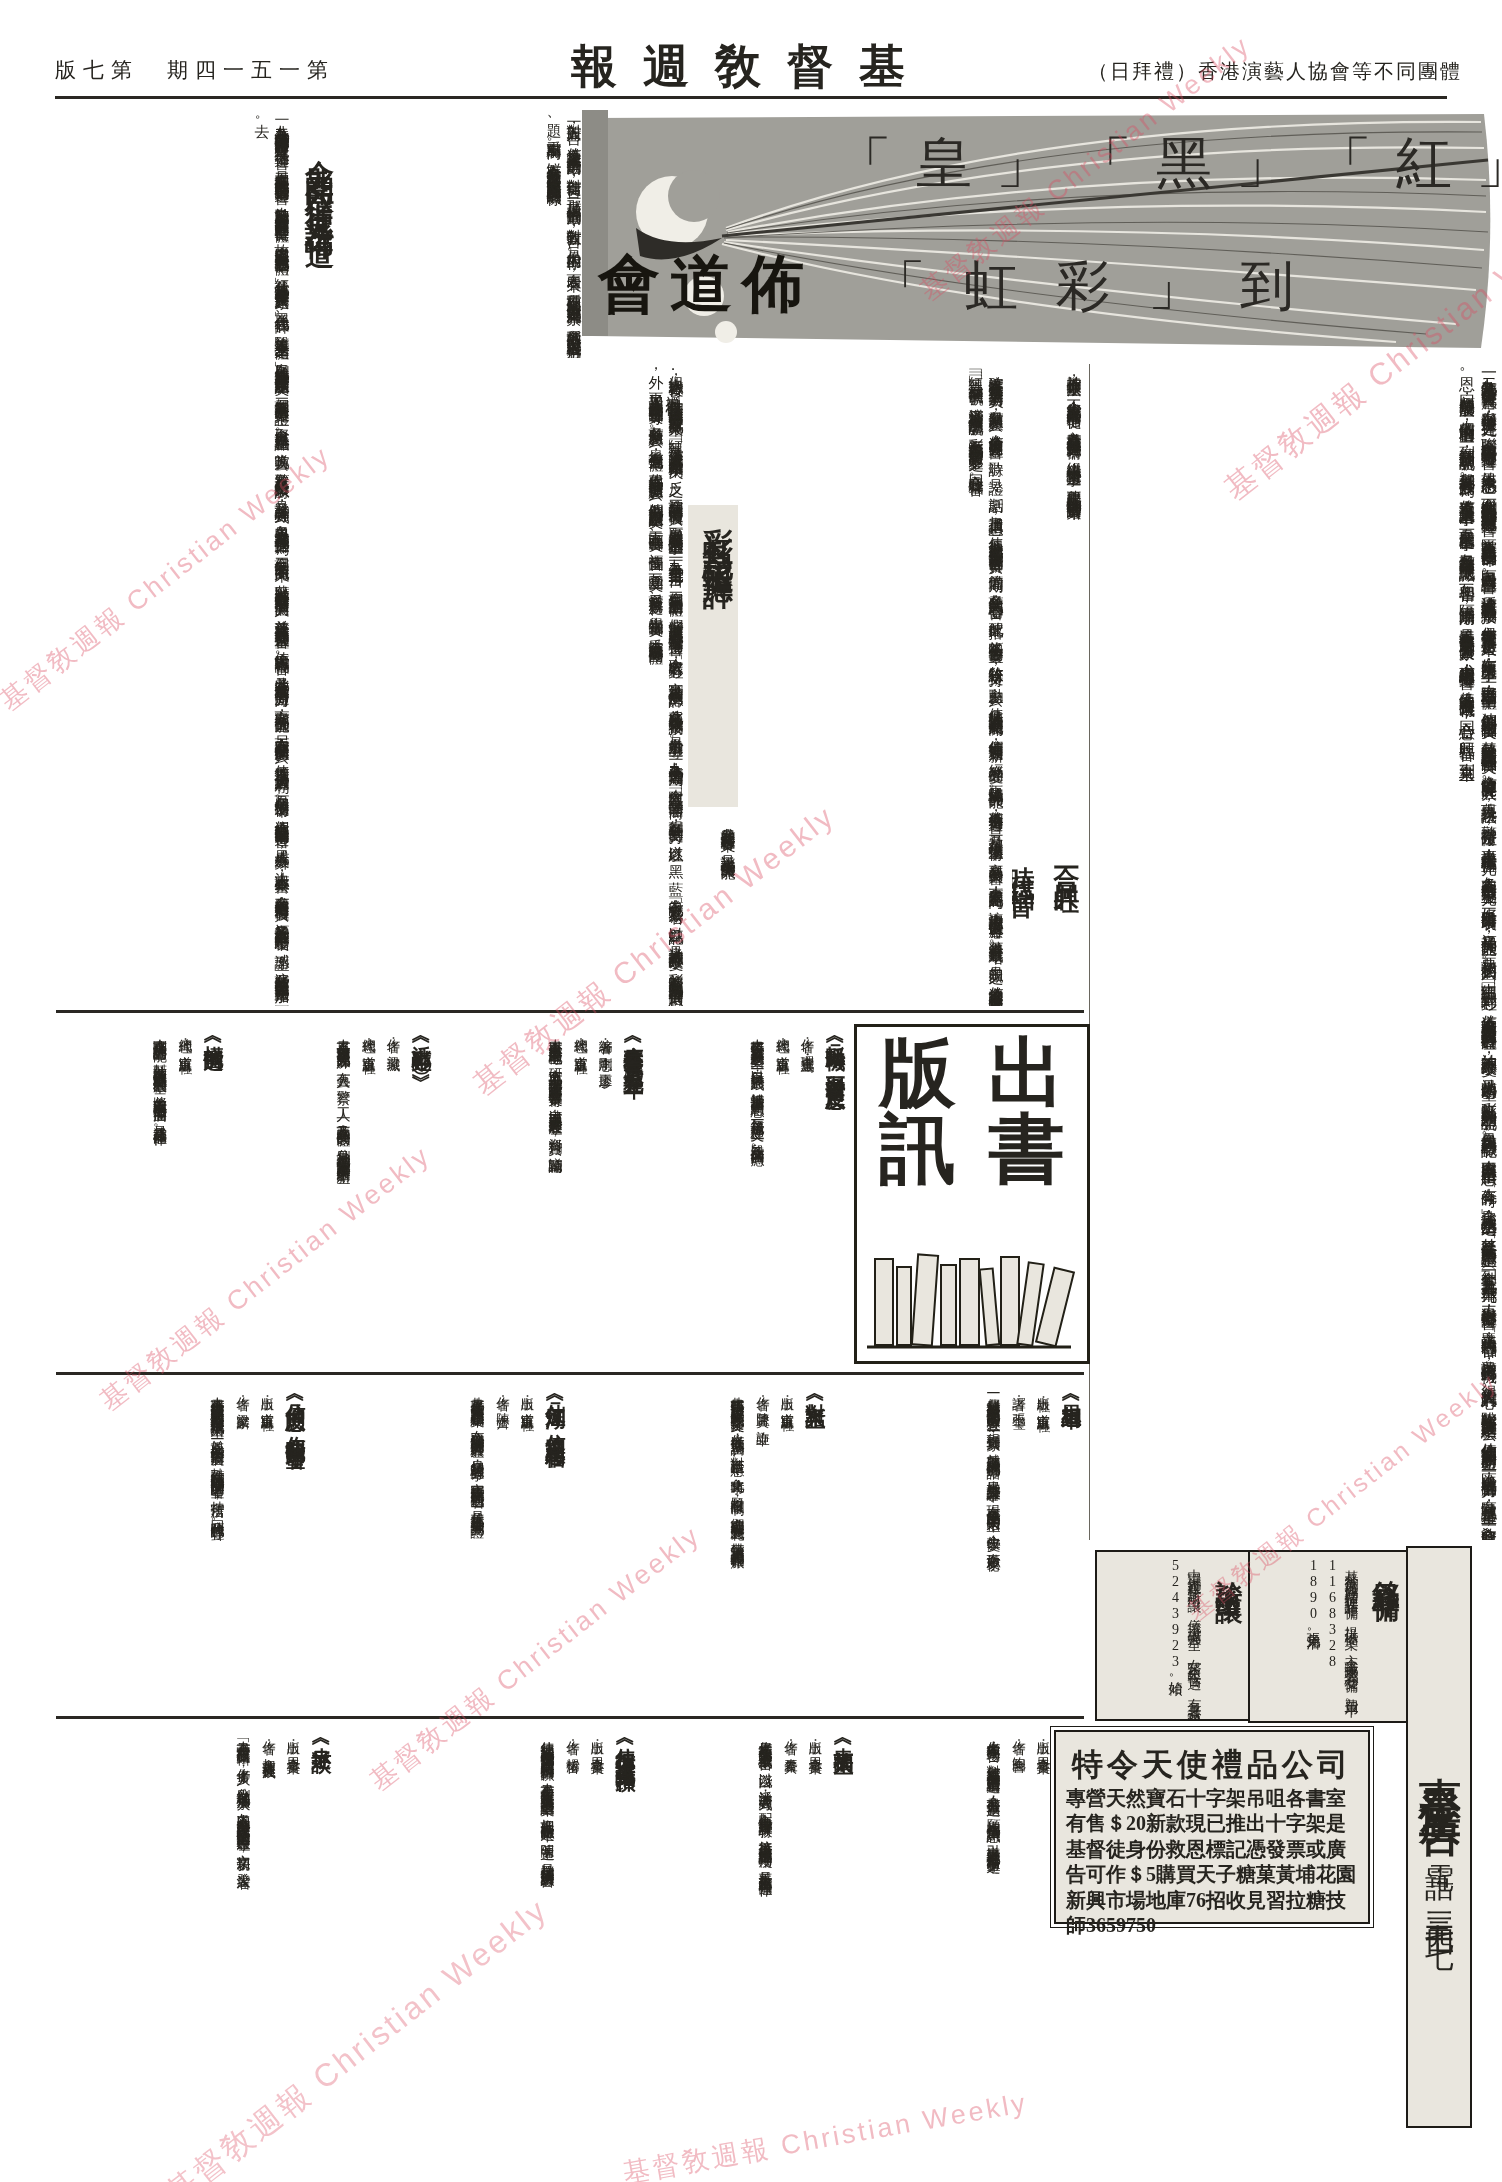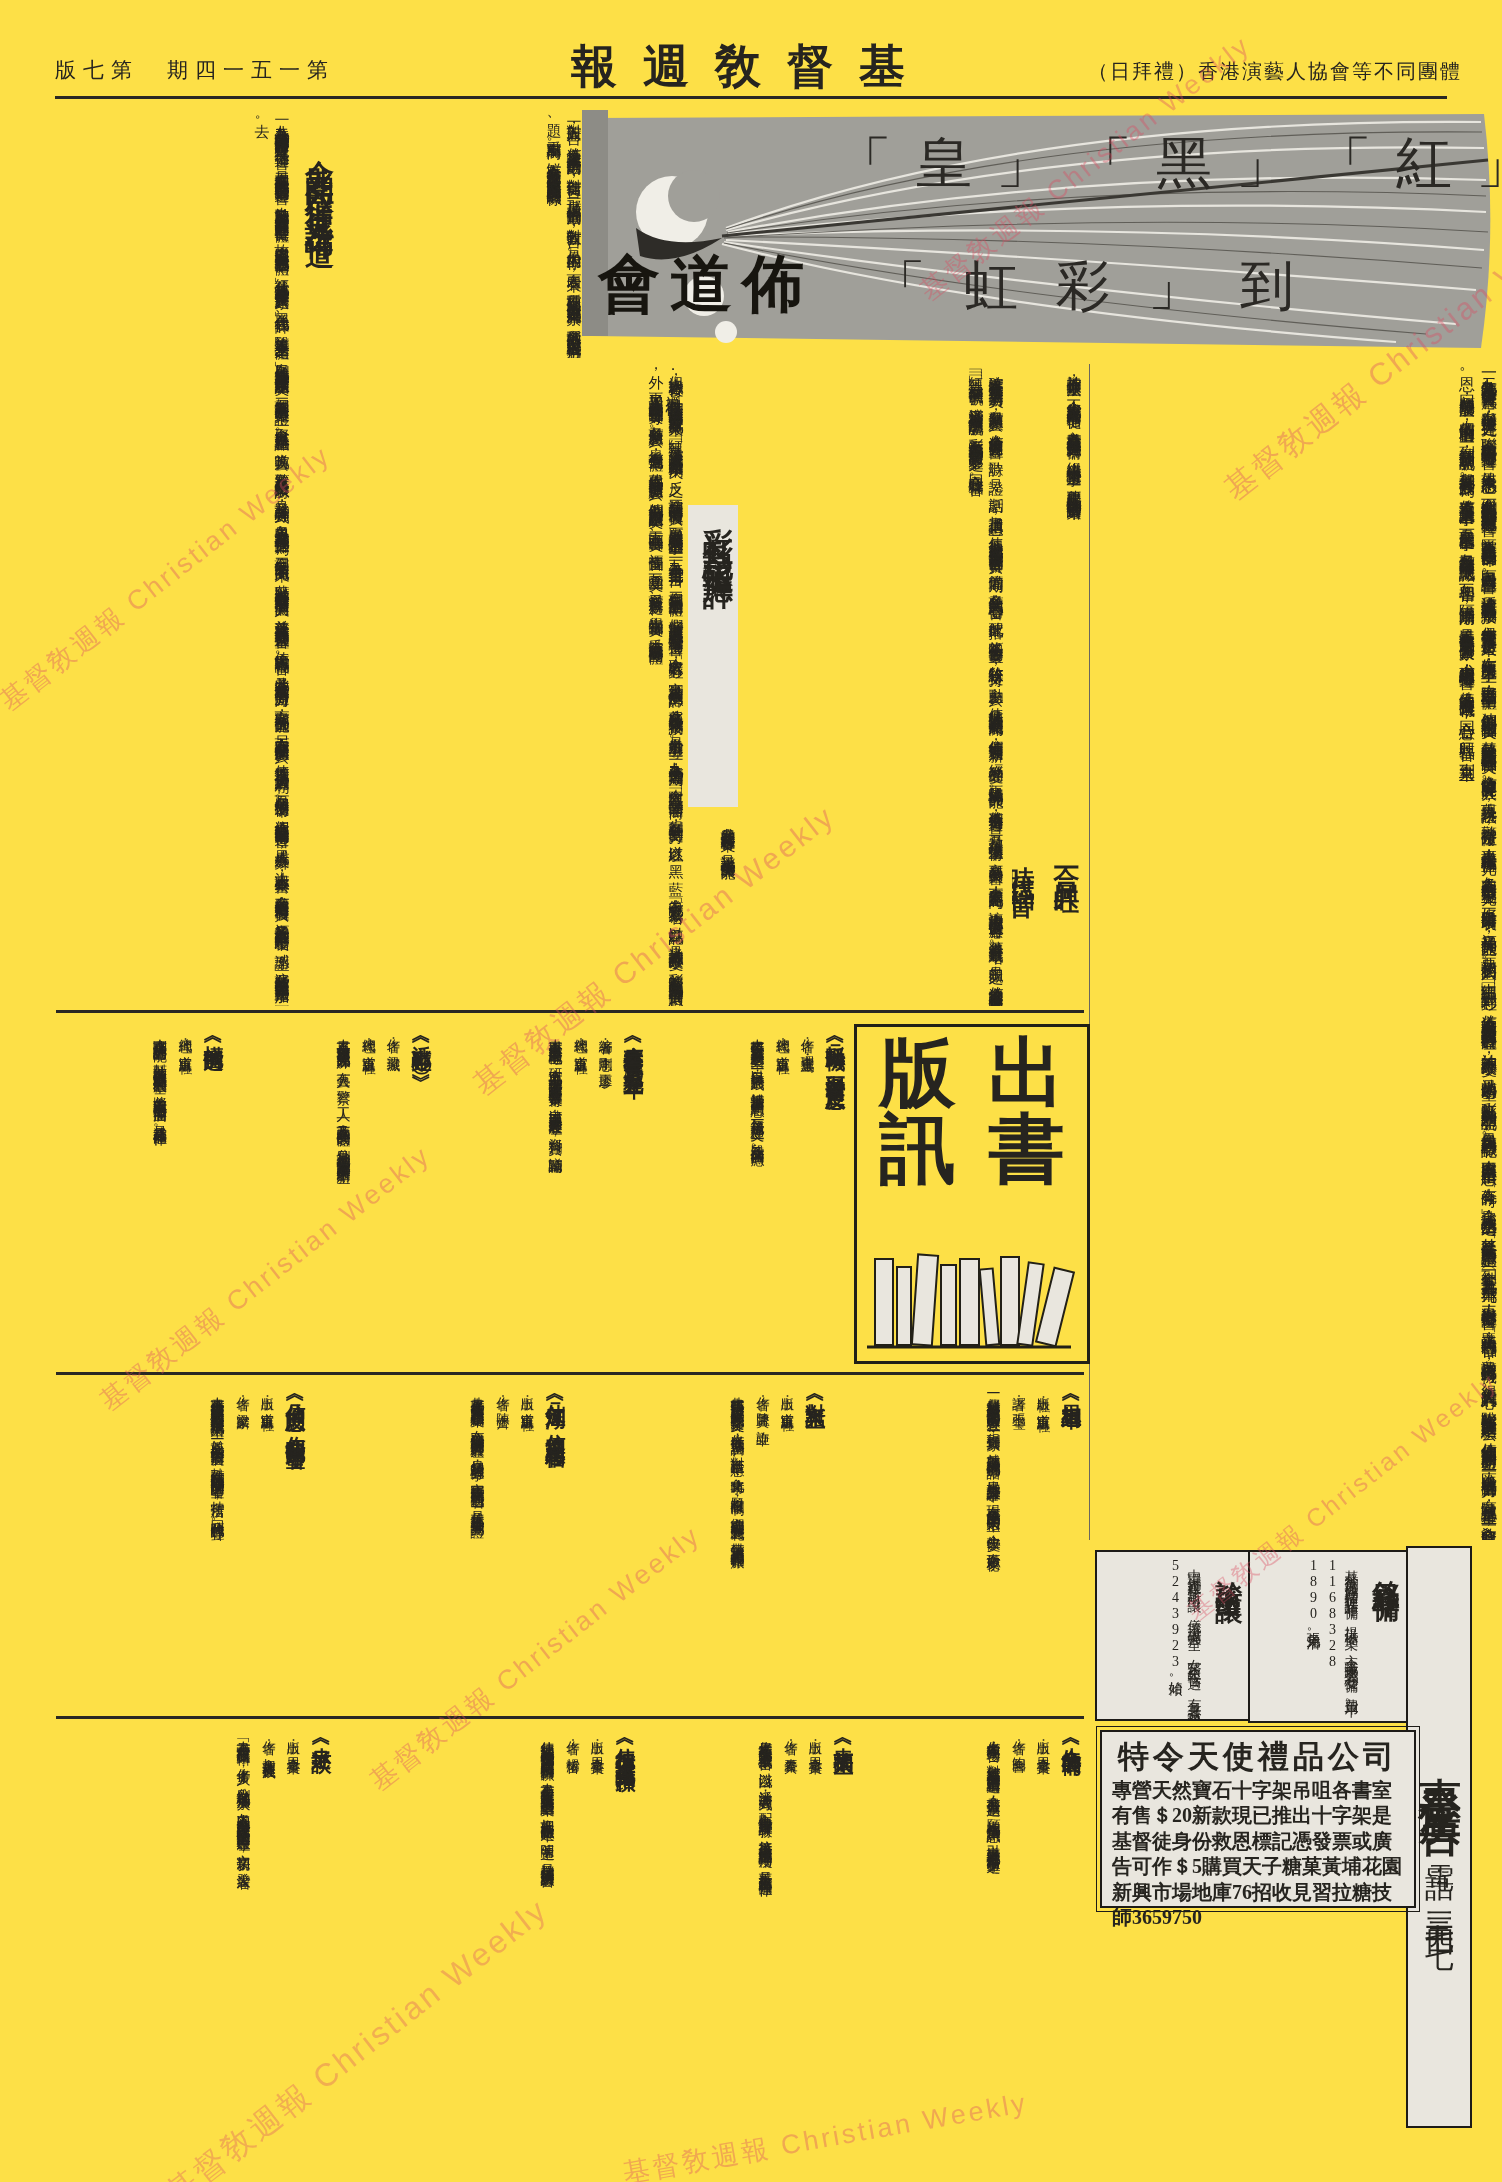--- a/index.html
+++ b/index.html
@@ -1,16 +1,16 @@
 <!DOCTYPE html>
 <html><head>
 <meta charset="utf-8">
 <style>
   html,body{margin:0;padding:0;background:#6f6d66;}
-  #page{position:relative;width:1502px;height:2182px;background:#fde047;overflow:hidden;
+  #page{position:relative;width:1502px;height:2182px;background:#ffffff;overflow:hidden;
         font-family:"Liberation Serif","DejaVu Serif",serif;color:#26241f;}
   .abs{position:absolute;}
   .v{writing-mode:vertical-rl;text-orientation:upright;overflow:hidden;}
   .h{white-space:nowrap;}
   .rule{background:#2a2823;}
   .body-txt{font-size:15px;line-height:1.34;letter-spacing:1px;text-align:justify;}
   .headline-v{font-weight:bold;}
   .review{writing-mode:vertical-rl;text-orientation:upright;overflow:hidden;}
   .review > *{display:block;margin-left:7px;}
   .bktitle{font-size:20px;font-weight:bold;line-height:1.25;letter-spacing:2px;}
@@ -200,21 +200,21 @@
   <div class="abs adbox review" style="left:1248px;top:1550px;width:148px;height:157px;padding:6px;">
     <span style="font-size:27px;font-weight:bold;letter-spacing:5px;">銘恩菲傭</span>
     <span class="bkbody">基督徒創辦協助信徒聘請菲傭，提供檔案。主全職兼職愛心女傭，費用平。電1168328叫1890張弟兄洽。</span>
   </div>
 
   <div class="abs adbox v" style="left:1406px;top:1546px;width:58px;height:558px;padding:10px 2px;text-align:center;">
     <span style="font-size:42px;font-weight:bold;letter-spacing:12px;">惠登廣告</span>
     <span style="font-size:29px;letter-spacing:6px;margin-top:34px;display:inline-block;">電話：三三七四一七一</span>
   </div>
 
-  <div class="abs adbox dbl" style="left:1100px;top:1730px;width:292px;height:166px;padding:4px 10px;">
+  <div class="abs adbox dbl" style="left:1054px;top:1730px;width:292px;height:166px;padding:12px 10px;">
     <div style="text-align:center;font-size:31px;font-weight:bold;letter-spacing:4px;">特令天使禮品公司</div>
     <div style="font-size:20px;line-height:1.27;font-weight:bold;">專營天然寶石十字架吊咀各書室有售＄20新款現已推出十字架是基督徒身份救恩標記憑發票或廣告可作＄5購買天子糖菓黃埔花園新興市場地庫76招收見習拉糖技師3659750</div>
   </div>
 
 
   <div class="wm" style="left:880px;top:150px;transform:rotate(-38deg);">基督敎週報 Christian Weekly</div>
   <div class="wm" style="left:1180px;top:330px;transform:rotate(-38deg);font-size:31px;">基督敎週報 Christian Weekly</div>
   <div class="wm" style="left:-40px;top:560px;transform:rotate(-38deg);">基督敎週報 Christian Weekly</div>
   <div class="wm" style="left:430px;top:930px;transform:rotate(-38deg);font-size:30px;">基督敎週報 Christian Weekly</div>
   <div class="wm" style="left:60px;top:1260px;transform:rotate(-38deg);">基督敎週報 Christian Weekly</div>

